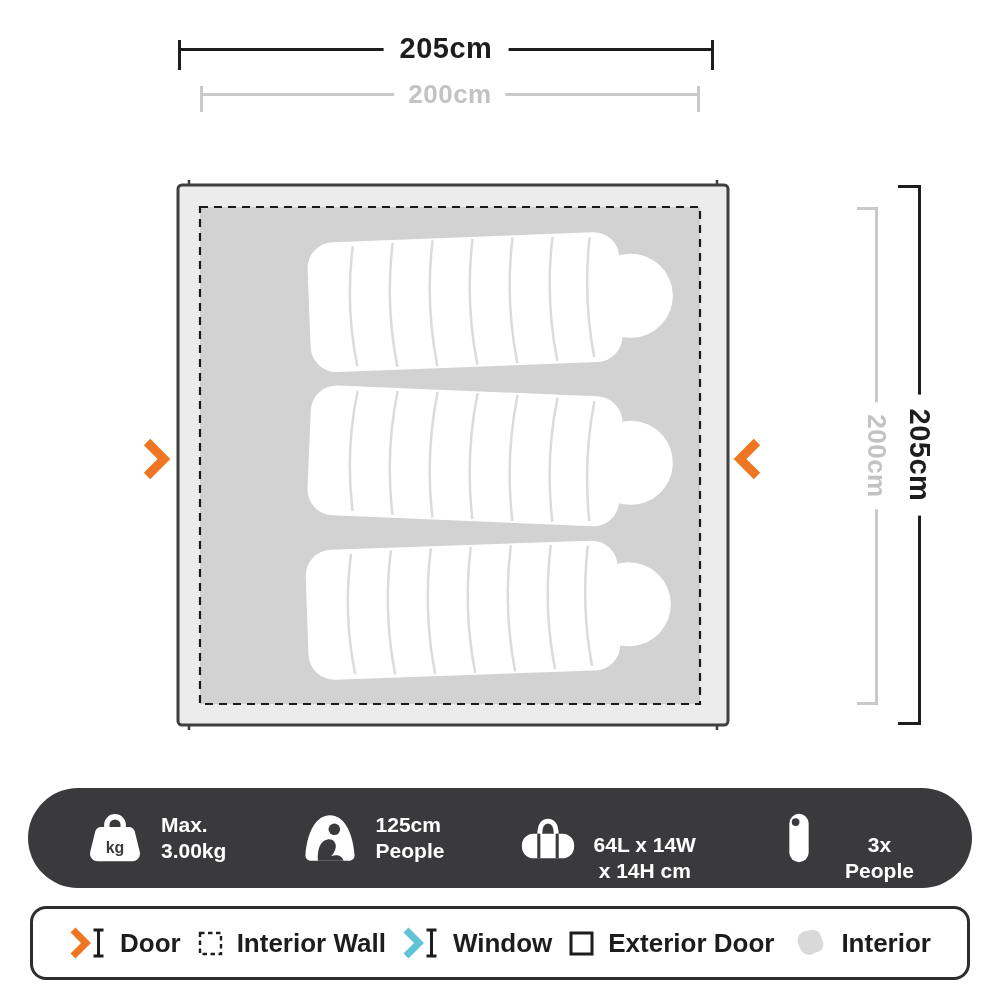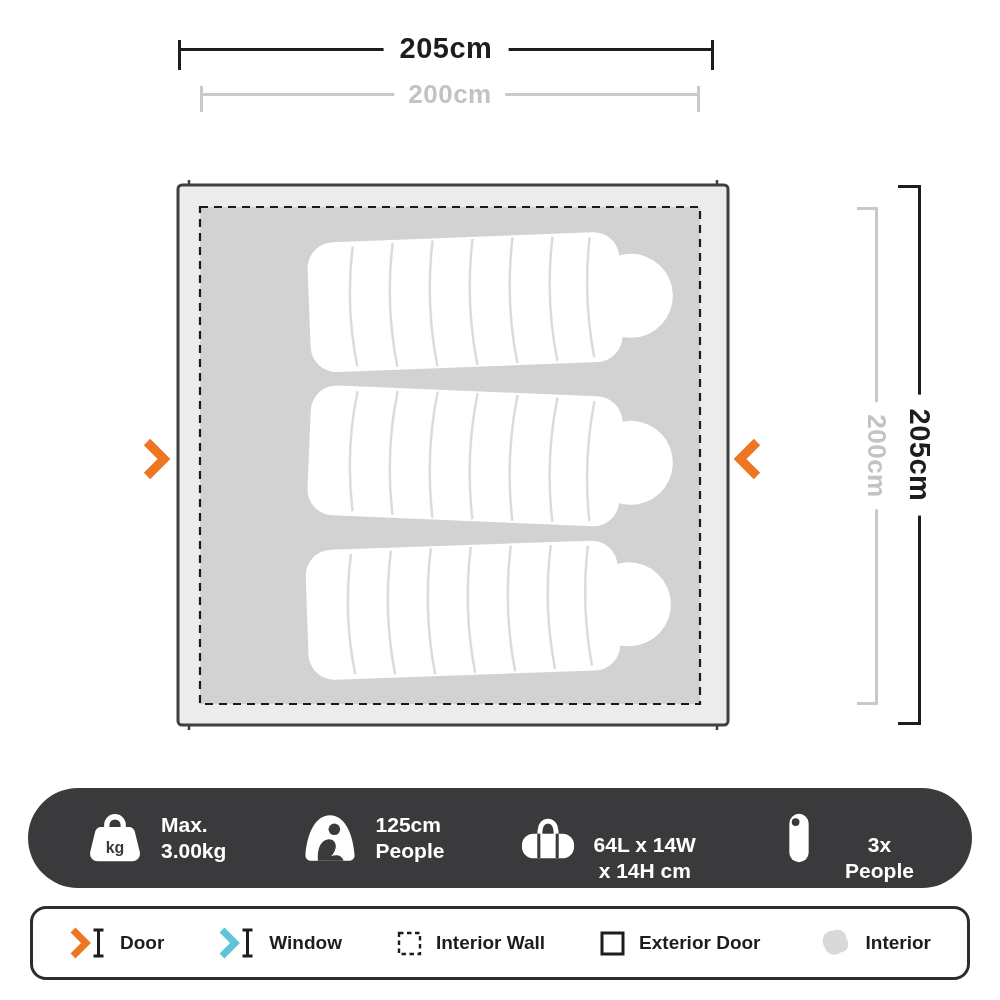--- a/index.html
+++ b/index.html
@@ -55,21 +55,21 @@
   .spec-icon { width:58px; height:58px; flex-shrink:0; }
   .spec-icon text { font-family:"Liberation Sans", sans-serif; font-weight:700; font-size:16.5px; fill:#3a3a3c; }
   .spec-text { color:#ffffff; font-size:21px; font-weight:700; line-height:26px; text-align:left; }
   .spec.centered .spec-text { text-align:center;margin-top:40px; }
 
   
   .legend-bar { position:absolute; left:30px; top:906px; width:940px; height:74px;
       background:#ffffff; border:3px solid #2d2d2f; border-radius:16px;
       display:flex; align-items:center; justify-content:space-between; padding:0 36px; }
   .legend-item { display:flex; align-items:center; gap:13px; }
-  .legend-label { font-size:19px; font-weight:700; color:#1d1d1f; white-space:nowrap; }
+  .legend-label { font-size:26px; font-weight:700; color:#1d1d1f; white-space:nowrap; }
 </style>
 </head>
 <body>
 
 <div class="canvas">
 
   <div class="dim dim-top-outer">
     <div class="line-h"></div>
     <div class="tick-v tick-left"></div>
     <div class="tick-v tick-right"></div>
@@ -200,40 +200,40 @@
         <g stroke="#1d1d1f" stroke-width="3" fill="none">
           <line x1="29.5" y1="5" x2="29.5" y2="29"></line>
           <line x1="24.5" y1="4" x2="34.5" y2="4"></line>
           <line x1="24.5" y1="30" x2="34.5" y2="30"></line>
         </g>
       </svg>
       <span class="legend-label">Door</span>
     </div>
 
     <div class="legend-item">
+      <svg width="27" height="27" viewBox="0 0 27 27">
+        <rect x="3" y="3" width="21" height="21" fill="#ffffff" stroke="#1d1d1f" stroke-width="2.4" stroke-dasharray="4.5 3.5"></rect>
+      </svg>
+      <span class="legend-label">Interior Wall</span>
+    </div>
+
+    <div class="legend-item">
       <svg width="38" height="34" viewBox="0 0 38 34">
         <polyline points="4,4 17,17 4,30" fill="none" stroke="#5FC4D8" stroke-width="7"></polyline>
         <g stroke="#1d1d1f" stroke-width="3" fill="none">
           <line x1="29.5" y1="5" x2="29.5" y2="29"></line>
           <line x1="24.5" y1="4" x2="34.5" y2="4"></line>
           <line x1="24.5" y1="30" x2="34.5" y2="30"></line>
         </g>
       </svg>
       <span class="legend-label">Window</span>
     </div>
 
     <div class="legend-item">
       <svg width="27" height="27" viewBox="0 0 27 27">
-        <rect x="3" y="3" width="21" height="21" fill="#ffffff" stroke="#1d1d1f" stroke-width="2.4" stroke-dasharray="4.5 3.5"></rect>
-      </svg>
-      <span class="legend-label">Interior Wall</span>
-    </div>
-
-    <div class="legend-item">
-      <svg width="27" height="27" viewBox="0 0 27 27">
         <rect x="3" y="3" width="21" height="21" fill="#ffffff" stroke="#1d1d1f" stroke-width="3"></rect>
       </svg>
       <span class="legend-label">Exterior Door</span>
     </div>
 
     <div class="legend-item">
       <svg width="38" height="34" viewBox="0 0 40 36">
         <path d="M10,22 C5,14 10,5 19,5 C25,2 33,6 33,13 C38,19 34,28 27,28 C20,33 12,30 10,22 Z" fill="#d9d9d9"></path>
       </svg>
       <span class="legend-label">Interior</span>

